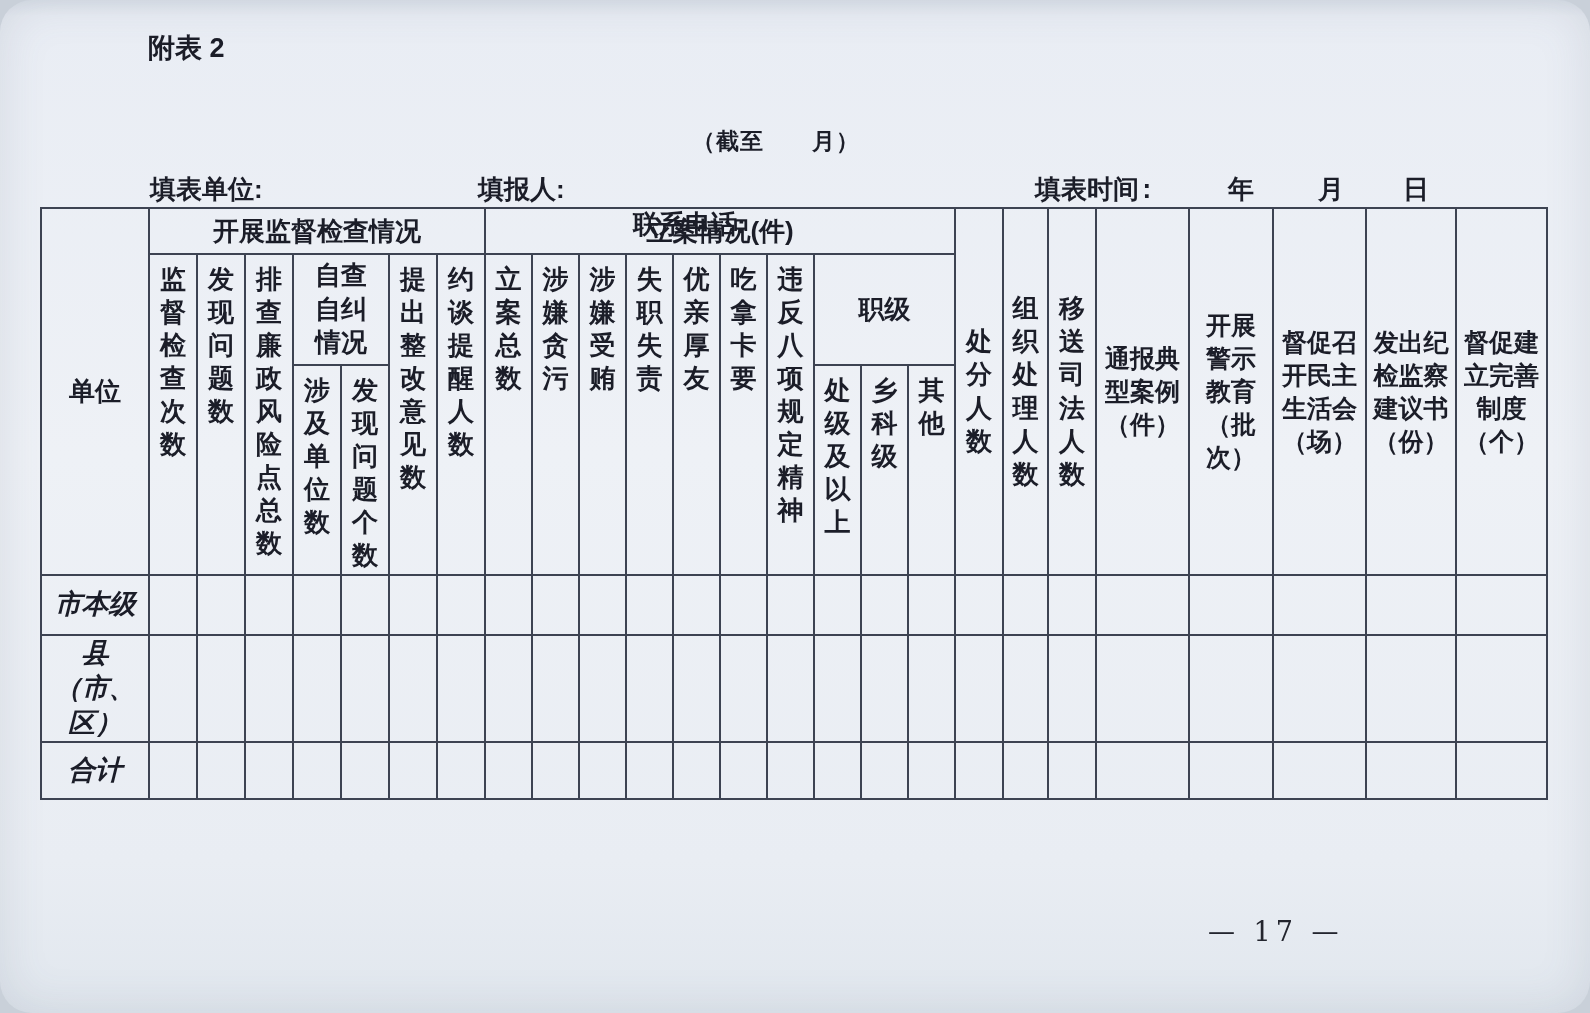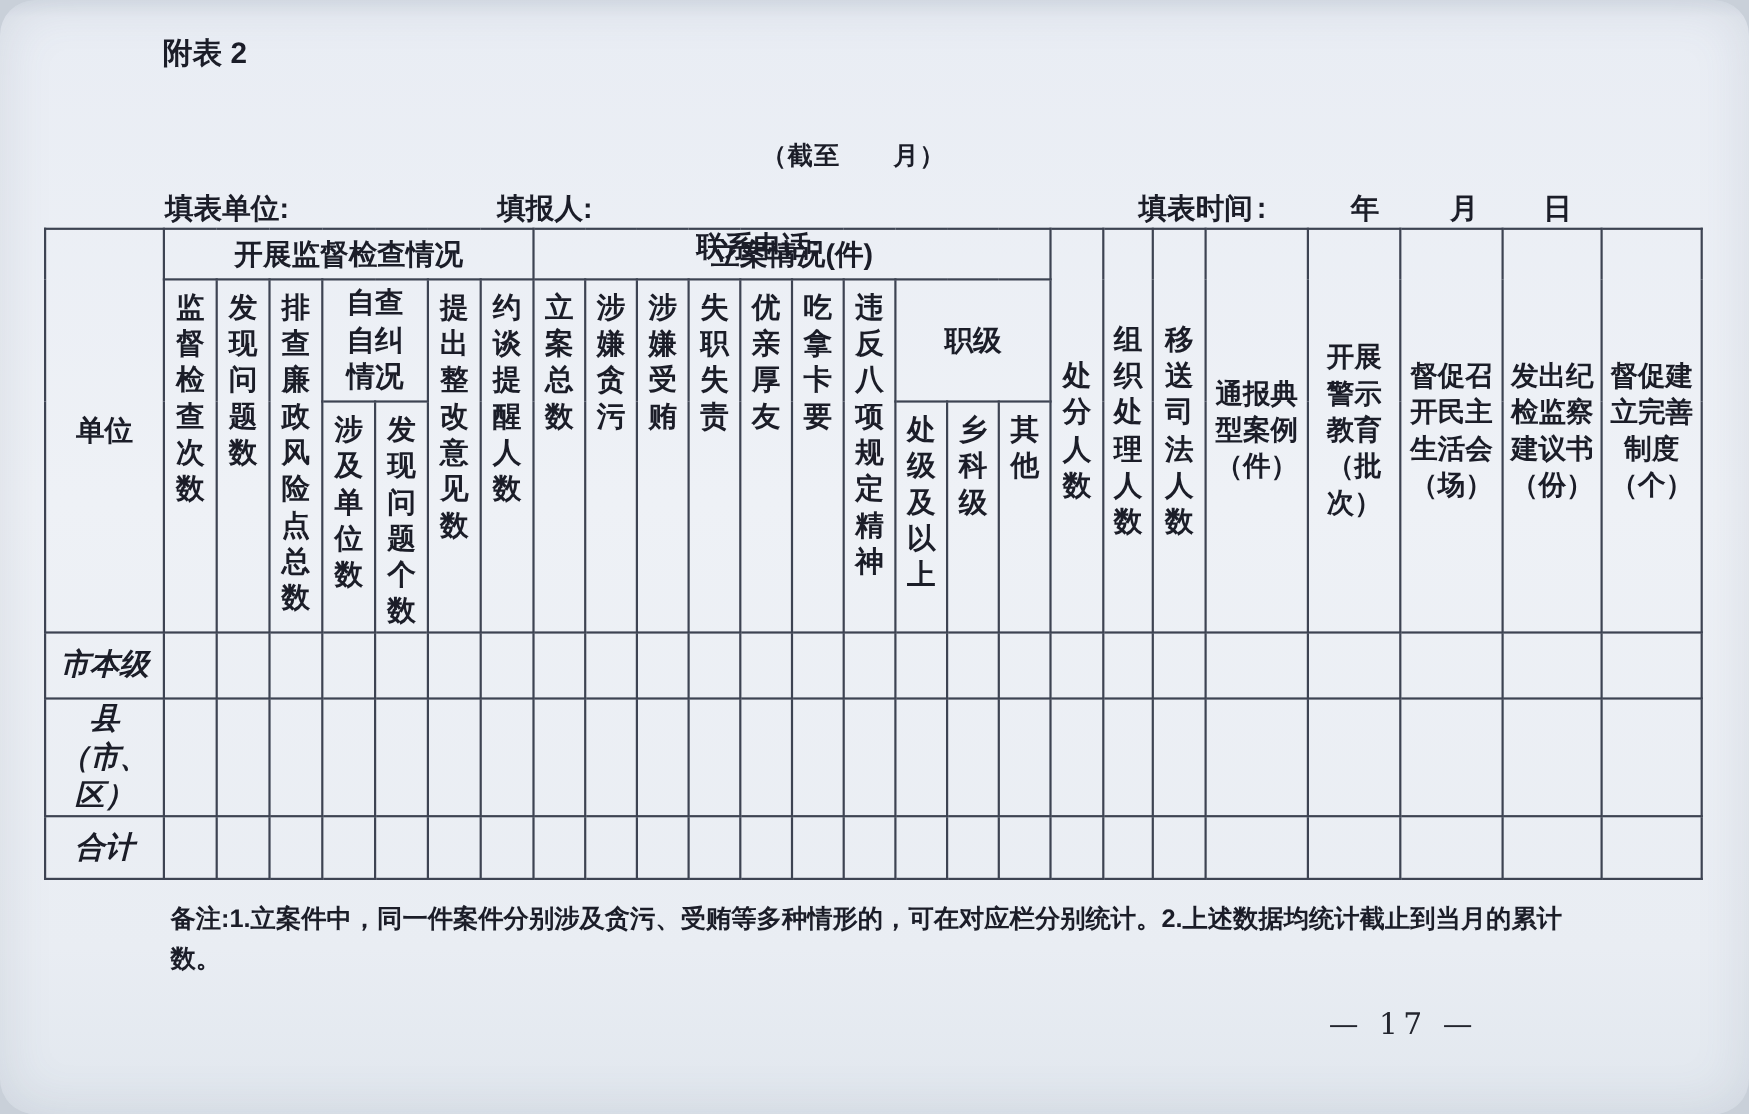--- a/index.html
+++ b/index.html
@@ -16,21 +16,21 @@
   .title {
     position:absolute; left:40px; top:74px; width:1506px; margin:0;
     text-align:center; font-size:40px; font-weight:bold; letter-spacing:2px;
   }
   .subtitle {
     position:absolute; left:23px; top:126px; width:1506px;
     text-align:center; font-size:23px; font-weight:bold; letter-spacing:1px;
   }
   .formrow span { position:absolute; top:172px; font-size:26px; font-weight:bold; white-space:nowrap; }
   .f-unit  { left:150px; }
-  .f-rep   { left:452px; }
+  .f-rep   { left:478px; }
   .f-phone { left:633px;margin-top:35px; }
   .f-time  { left:1035px;font-family:Liberation Mono, monospace; }
   .f-year  { left:1228px; }
   .f-month { left:1318px; }
   .f-day   { left:1403px; }
 
   table.report {
     position:absolute; left:40px; top:207px; width:1506px;
     border-collapse:collapse; table-layout:fixed;
   }
@@ -287,16 +287,15 @@
           <td></td>
           <td></td>
           <td></td>
           <td></td>
           <td></td>
           <td></td>
         </tr>
   </tbody>
     </table>
 
-  <div class="note">备注:1.立案件中，同一件案件分别涉及贪污、受贿等多种情形的，可在对应栏分别统计。2.上述数据均统计截止到当月的累计数。</div>
   <div class="pageno">— 17 —</div>
 
 </div>
 
 </body></html>

